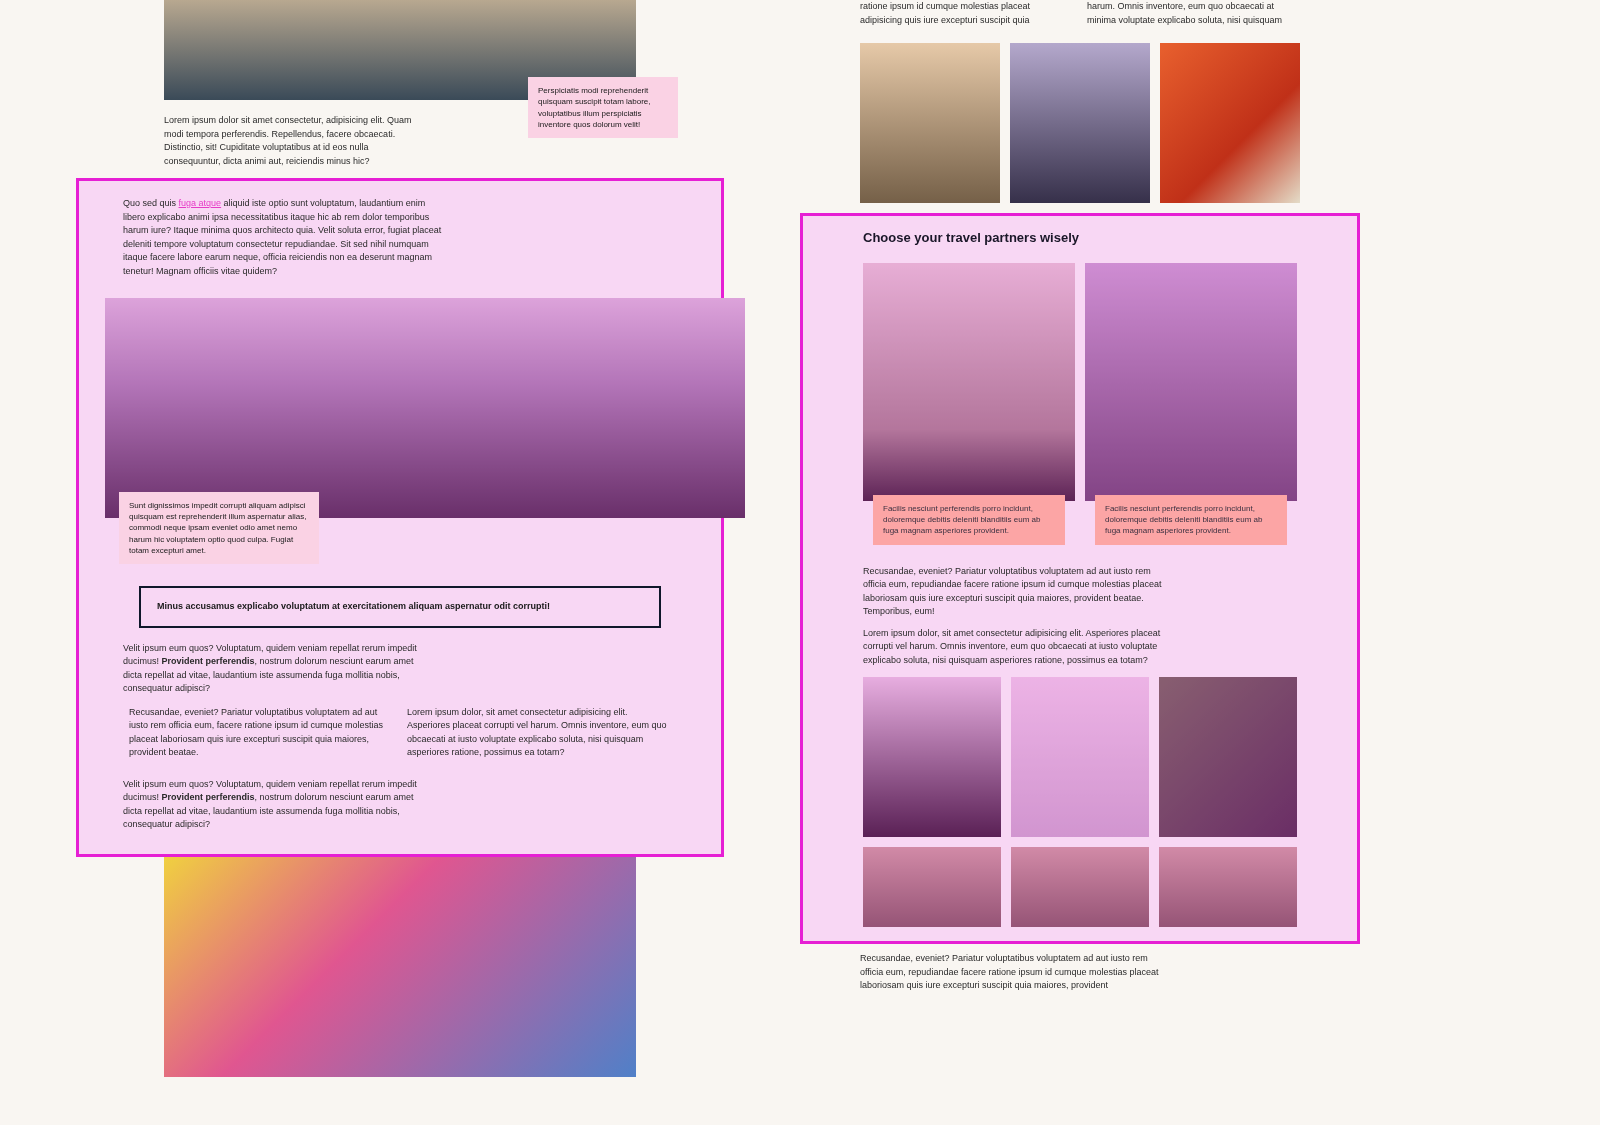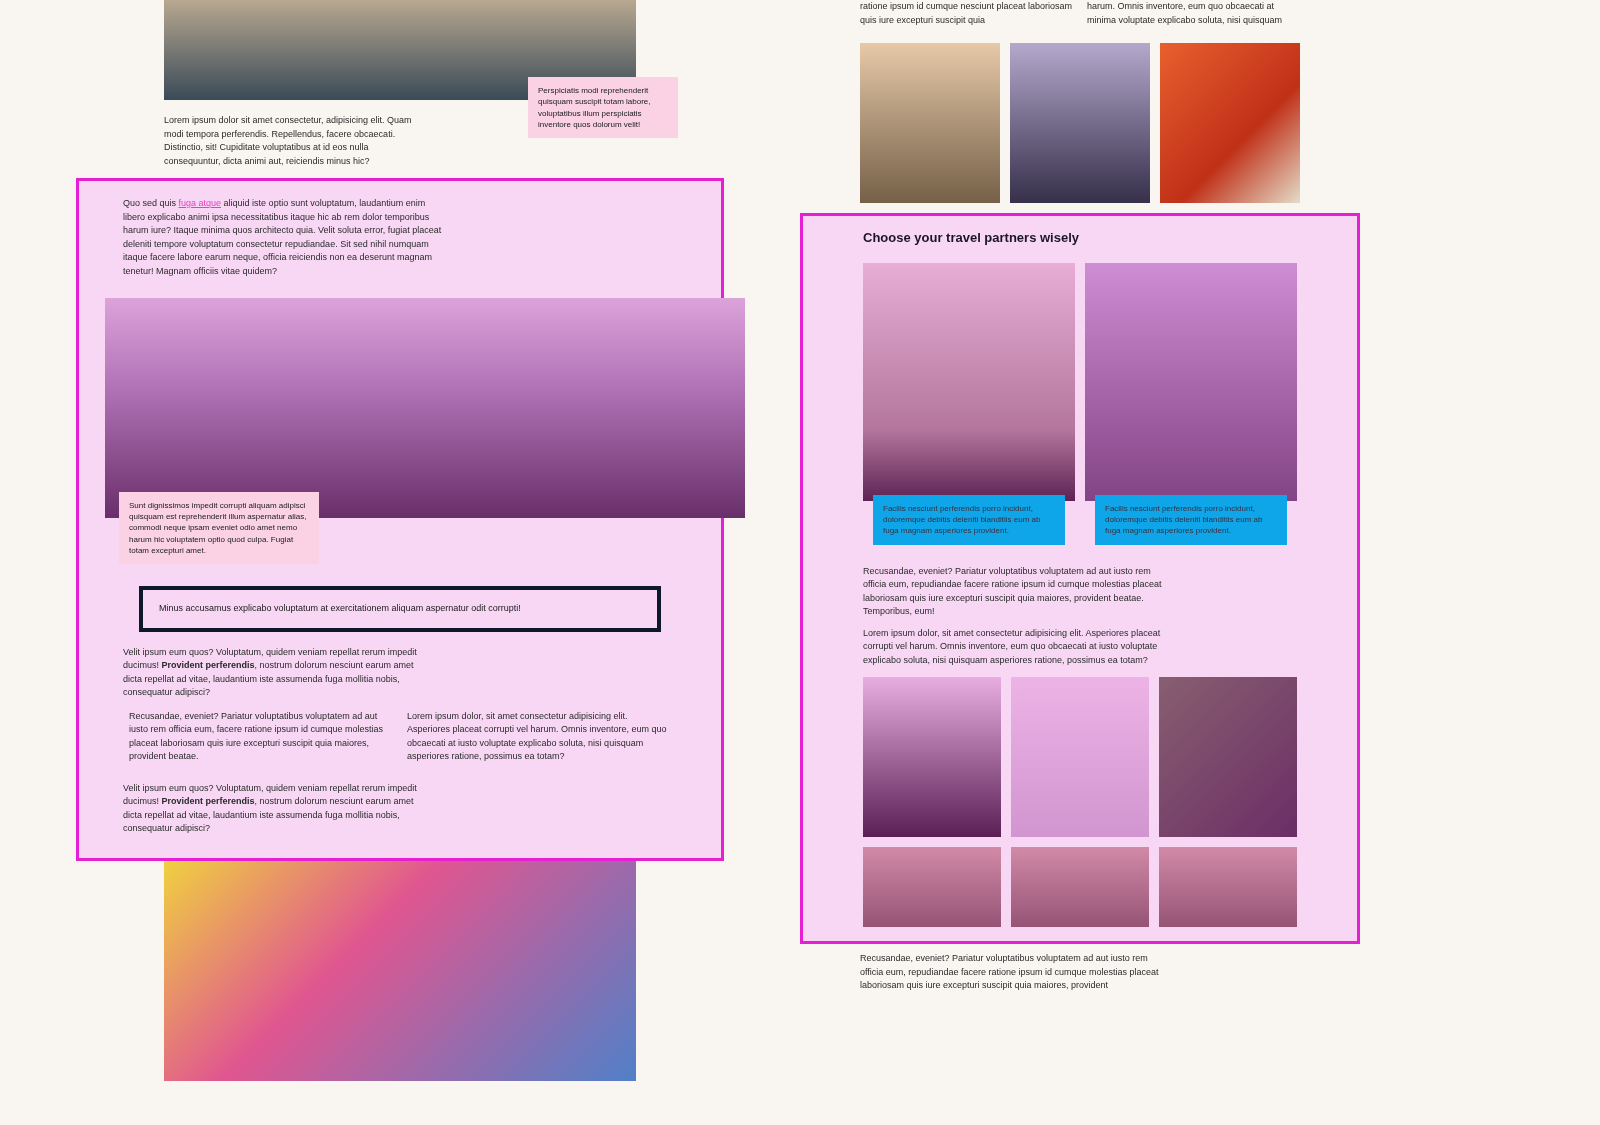--- a/index.html
+++ b/index.html
@@ -59,34 +59,35 @@
     padding: 16px 44px 14px 44px;
     margin-left: -44px;
     margin-right: -44px;
   }
 
   
   .h2 { font-size: 13px; font-weight: 700; margin-bottom: 14px; color: #1a1628; }
 
   
   .caption-pink {
-    background: #0ea5e9;
+    background: #fca5a5;
     padding: 8px 10px;
     font-size: 8px;
     line-height: 1.4;
     color: #3a3040;
   }
 
   
   .quotebox {
-    border: 4px solid #0f172a;
+    border: 2px solid #0f172a;
     padding: 12px 16px;
     margin: 14px 16px 14px 16px;
     font-size: 9px;
     line-height: 1.5;
+    font-weight: bold;
   }
 
   
   .twocol { display: flex; gap: 14px; }
   .twocol > div { flex: 1; }
 
   
   .img-row { display: flex; gap: 10px; }
   .img-row > * { flex: 1; }
   .img-grid3 { display: flex; gap: 10px; }
@@ -143,21 +144,21 @@
       <span>Velit ipsum eum quos? Voluptatum, quidem veniam repellat rerum impedit ducimus! </span><span class="bold">Provident perferendis</span><span>, nostrum dolorum nesciunt earum amet dicta repellat ad vitae, laudantium iste assumenda fuga mollitia nobis, consequatur adipisci?</span>
     </p>
   </div>
 
   <div class="img-box img-street" style="height:220px;margin:0 44px;"></div>
 </div>
 
 <div class="column column-right">
 
   <div class="twocol" style="margin:0 60px 8px 60px;">
-    <div class="para">ratione ipsum id cumque nesciunt placeat laboriosam quis iure excepturi suscipit quia</div>
+    <div class="para">ratione ipsum id cumque molestias placeat adipisicing quis iure excepturi suscipit quia</div>
     <div class="para">harum. Omnis inventore, eum quo obcaecati at minima voluptate explicabo soluta, nisi quisquam</div>
   </div>
 
   <div class="img-row" style="margin:0 60px;">
     <div class="img-box img-portrait" style="height:160px;"></div>
     <div class="img-box img-dusk" style="height:160px;"></div>
     <div class="img-box img-produce" style="height:160px;"></div>
   </div>
 
   <div class="hl" style="margin-top:10px;padding-left:60px;padding-right:60px;margin-left:0;margin-right:0;">

